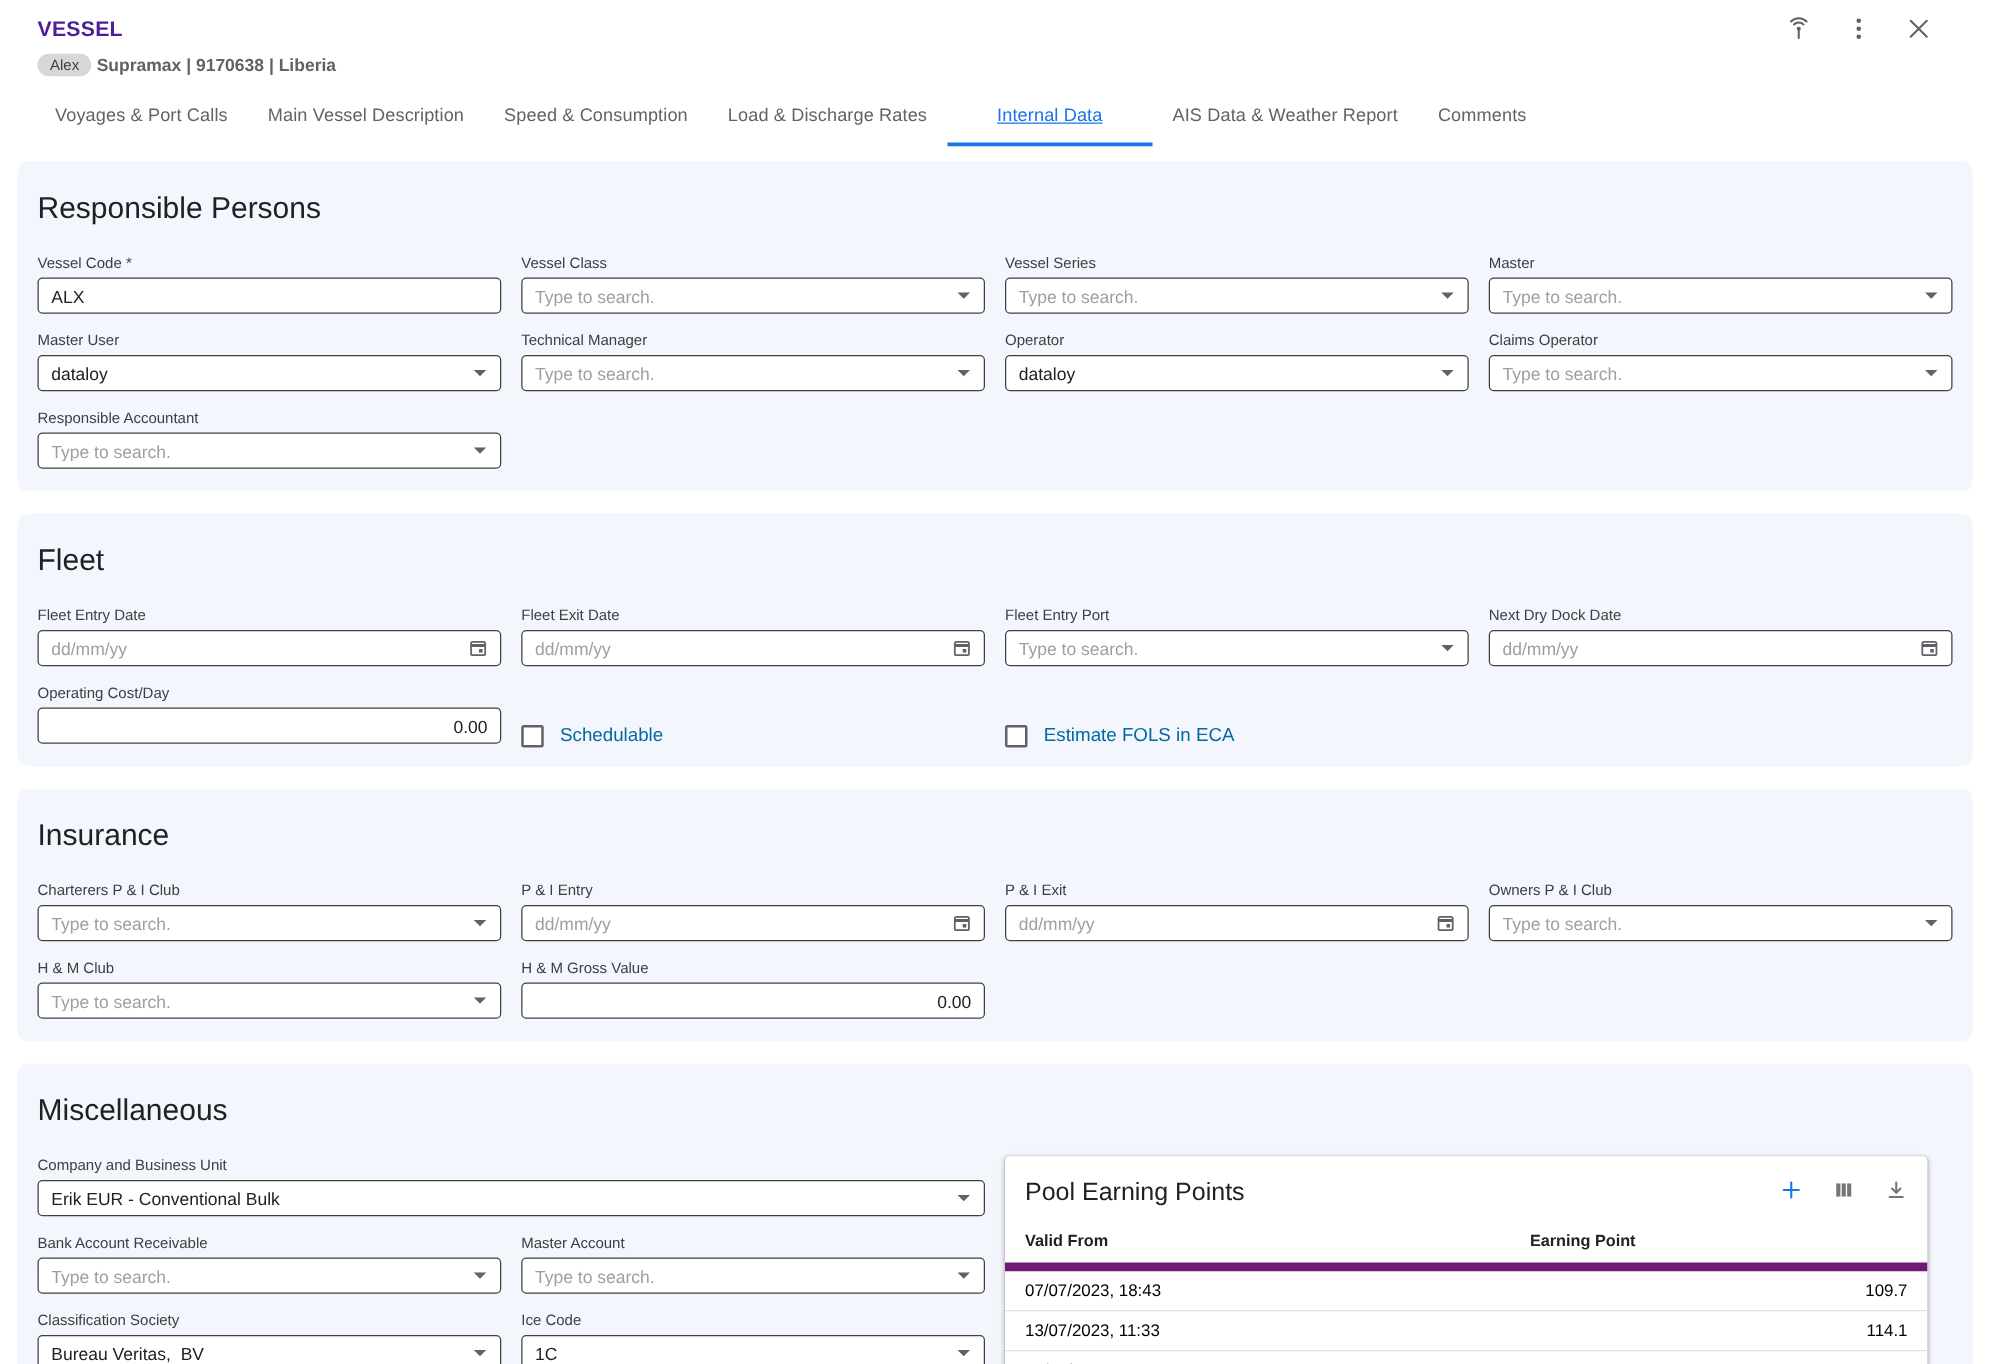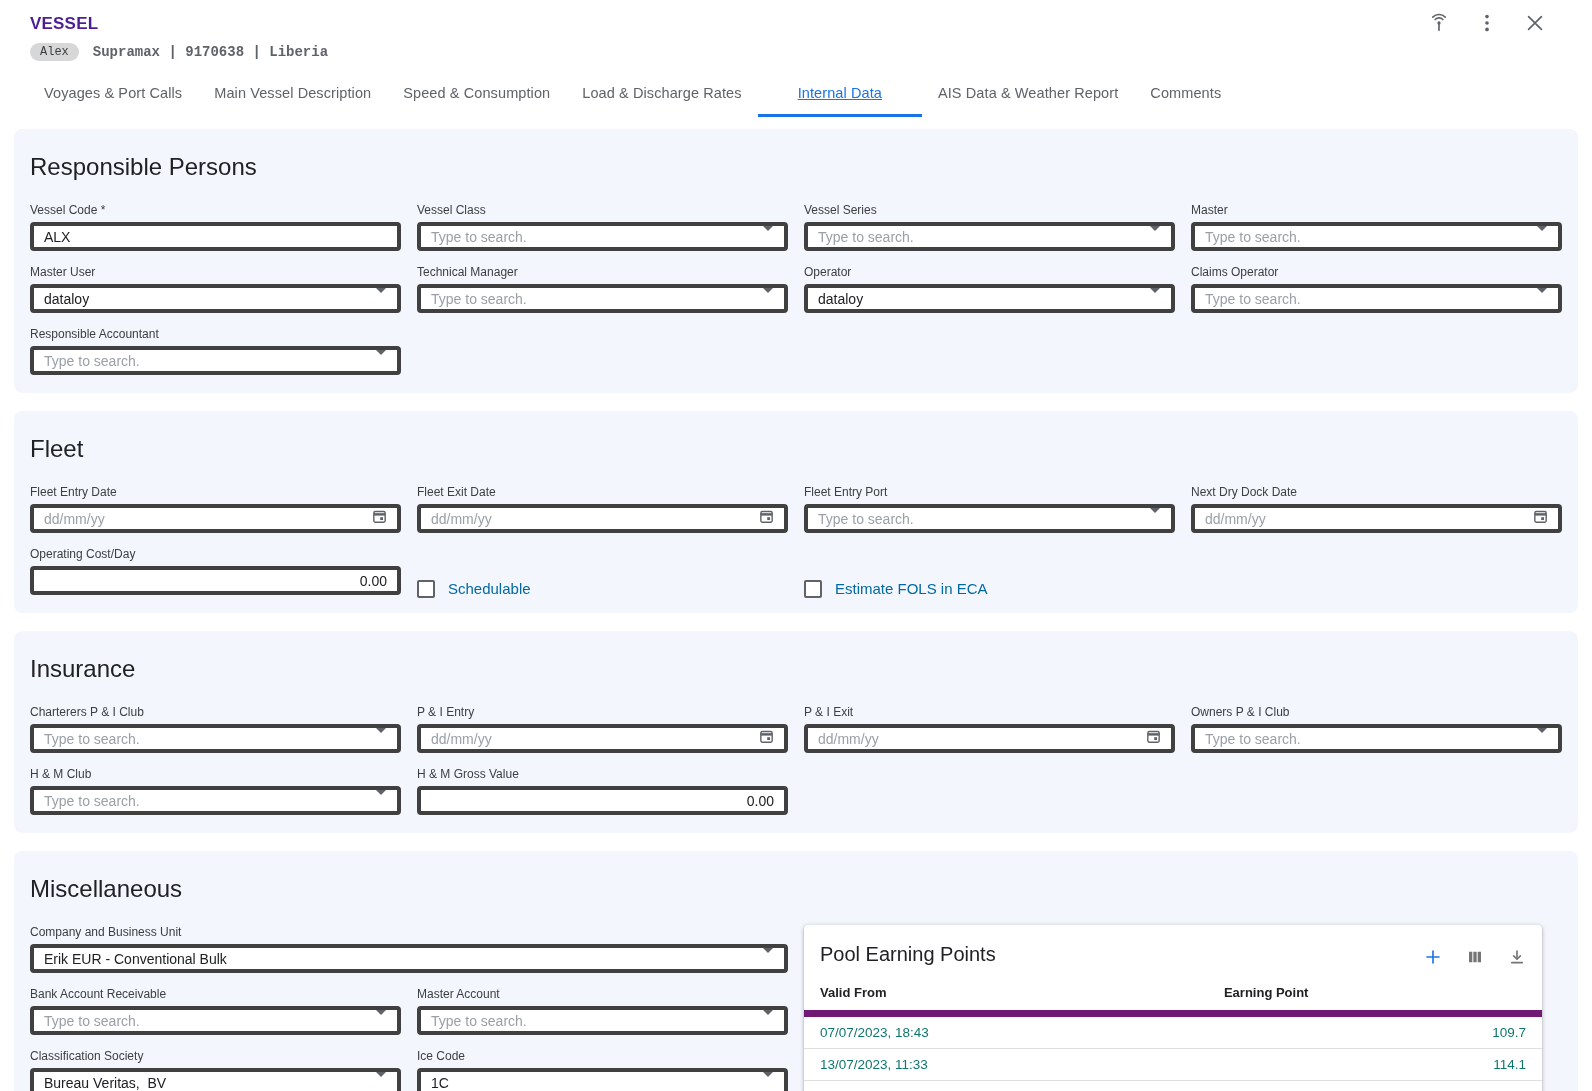--- a/index.html
+++ b/index.html
@@ -8,21 +8,21 @@
     width:1592px; min-height:1091px;
     background:#ffffff;
     font-family:"Liberation Sans", sans-serif;
     color:#202124;
     -webkit-font-smoothing:antialiased;
   }
 
   
   .app-header { padding:14px 16px 0 30px; position:relative; }
   .app-title { font-size:17px; font-weight:700; letter-spacing:.2px; margin:0; color:#4c1d95; }
-  .subtitle-row { display:flex; align-items:center; gap:14px; margin-top:9px;font-family:Liberation Mono, monospace; }
+  .subtitle-row { display:flex; align-items:center; gap:4px; margin-top:9px; }
   .badge {
     background:#d7d7d7; color:#3c4043; font-size:12px; font-weight:500;
     border-radius:10px; padding:3px 10px; line-height:1;
   }
   .subtitle { color:#5f6368; font-size:14px; font-weight:600; }
   .header-actions { position:absolute; top:12px; right:46px; display:flex; align-items:center; gap:26px; }
   .hicon { width:22px; height:22px; color:#5f6368; cursor:pointer; display:inline-flex; }
   .hicon svg { width:100%; height:100%; }
 
   
@@ -42,22 +42,22 @@
   }
   .card h2 { font-size:24px; font-weight:400; color:#202124; margin:8px 0 22px; }
 
   .grid4 { display:grid; grid-template-columns:repeat(4,1fr); column-gap:16px; }
   .grid2 { display:grid; grid-template-columns:repeat(2,1fr); column-gap:16px; }
   .span2 { grid-column:span 2; }
 
   .field { margin-bottom:14px; }
   .flabel { display:block; font-size:12px; color:#3c4043; margin-bottom:5px; }
   .control {
-    display:flex; background:#ffffff;
-    border:4px solid #404040; border-radius:4px; height:29px; overflow:hidden;
+    display:flex; align-items:center; background:#ffffff;
+    border:1px solid #404040; border-radius:4px; height:29px; overflow:hidden;
   }
   .control input {
     flex:1; min-width:0; border:none; outline:none; background:transparent;
     font-family:"Liberation Sans", sans-serif; font-size:14px; color:#202124;
     padding:0 10px; height:100%;
   }
   .control input::placeholder { color:#9aa0a6; }
   .control input.num { text-align:right; }
   .arrow {
     width:0; height:0; border-left:5px solid transparent; border-right:5px solid transparent;
@@ -74,35 +74,35 @@
 
   
   .misc-grid { display:grid; grid-template-columns:1fr 1fr; column-gap:16px; align-items:start; }
 
   
   .pool-card {
     background:#ffffff; border-radius:4px; margin-right:20px;
     box-shadow:0 1px 2px rgba(0,0,0,.28), 0 1px 4px 1px rgba(0,0,0,.14);
     padding-top:14px; overflow:hidden; margin-bottom:28px;
   }
-  .pool-head { display:flex; justify-content:space-between; align-items:flex-end; padding:4px 16px 10px; }
+  .pool-head { display:flex; justify-content:space-between; align-items:flex-start; padding:4px 16px 10px; }
   .pool-head h3 { font-size:20px; font-weight:400; margin:0; color:#202124; }
   .pool-actions { display:flex; align-items:center; gap:24px; }
   .picon { width:18px; height:18px; cursor:pointer; display:inline-flex; }
   .picon svg { width:100%; height:100%; }
   .picon.plus { color:#1a73e8; }
   .picon.gray { color:#757575; }
 
   table.pool { width:100%; border-collapse:collapse; font-size:13px; }
   table.pool th {
     font-weight:700; color:#202124; text-align:left; padding:9px 16px 10px;
     border-bottom:7px solid #701a75; font-size:13px;
   }
   table.pool td {
-    padding:8px 16px; border-bottom:1px solid #e0e0e0; color:#0f766e; font-size:13.5px;
+    padding:8px 16px; border-bottom:1px solid #e0e0e0; color:#000000; font-size:13.5px;
   }
   table.pool tr:last-child td { border-bottom:none; }
   .tnum { text-align:right; }
 </style>
 </head>
 <body>
 
 <header class="app-header">
   <h1 class="app-title">VESSEL</h1>
   <div class="subtitle-row">

